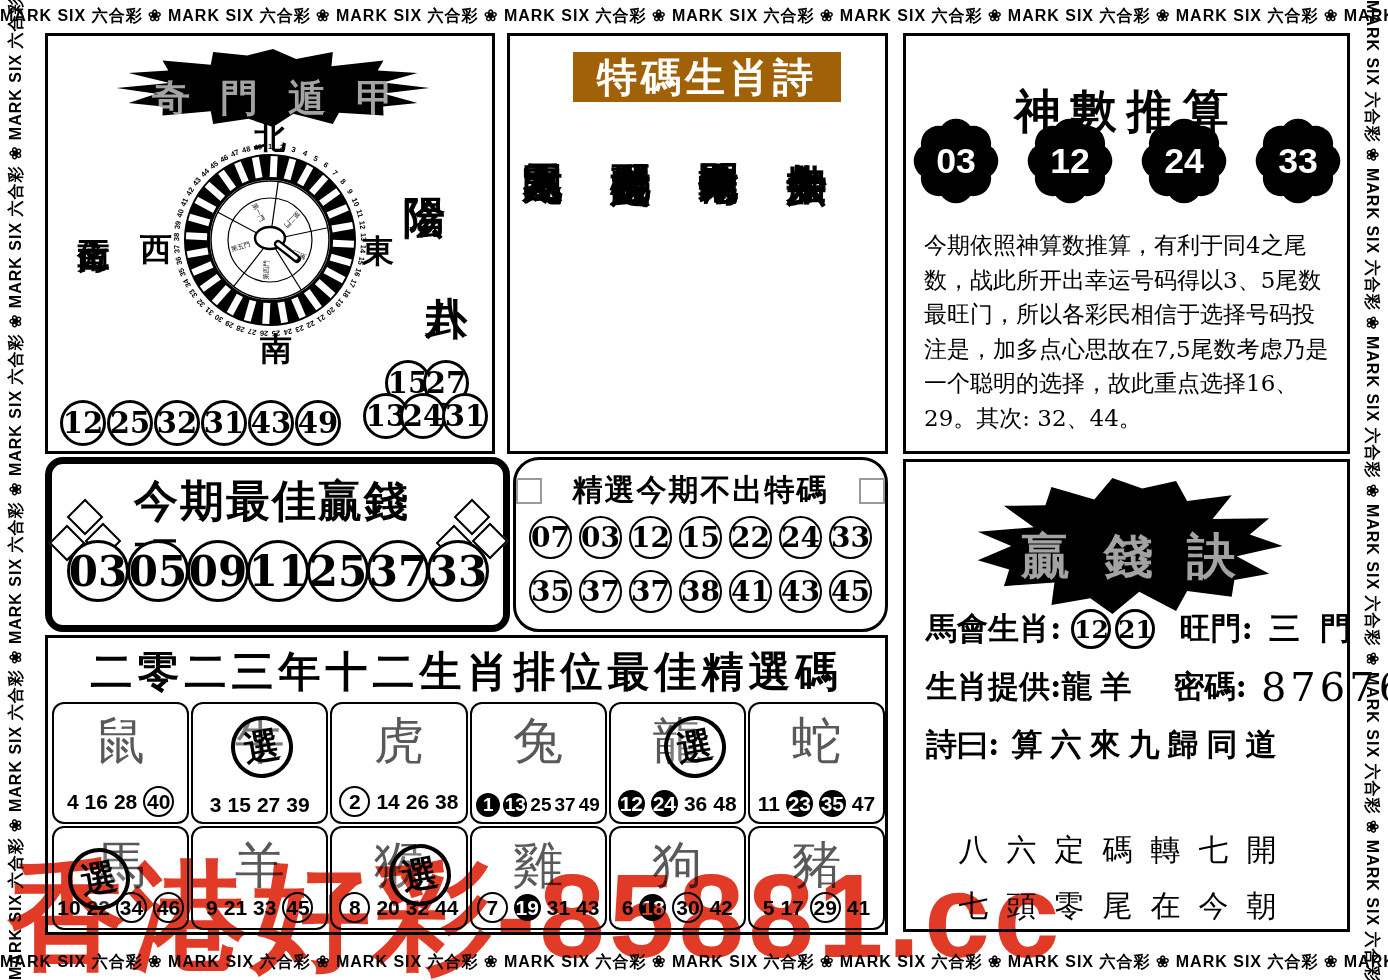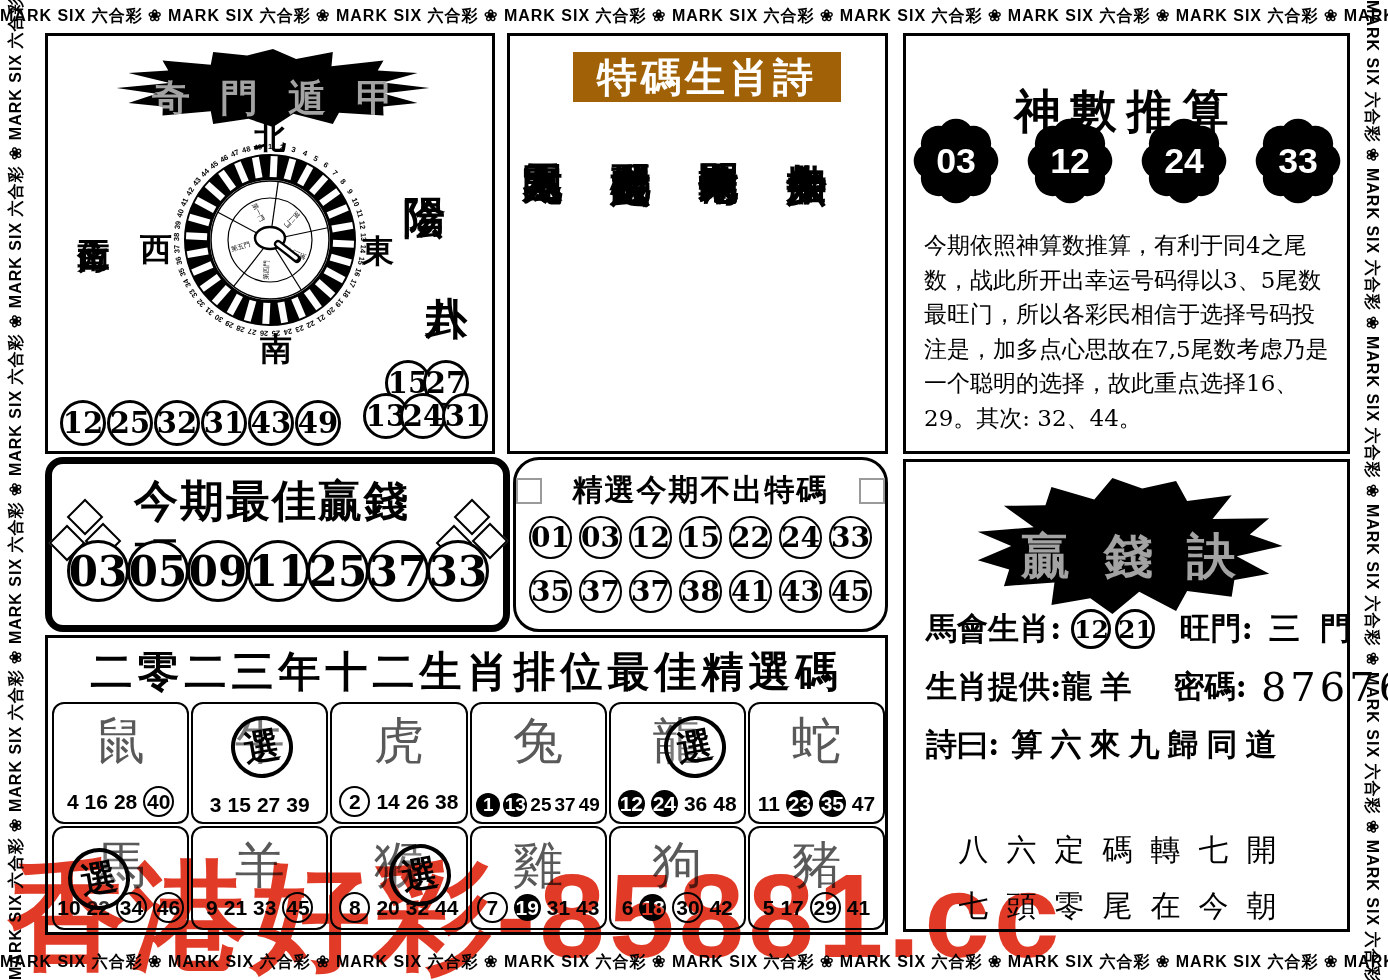--- a/index.html
+++ b/index.html
@@ -349,21 +349,21 @@
     </div>
 </div>
 
 <div class="panel" id="panel-notout">
   <div id="notout-title-row">
     <span class="sq"></span>
     <span id="notout-title">精選今期不出特碼</span>
     <span class="sq"></span>
   </div>
   <div class="notout-row" id="notout-row0">
-      <span class="ball">01</span>
+      <span class="ball">07</span>
       <span class="ball">03</span>
       <span class="ball">12</span>
       <span class="ball">15</span>
       <span class="ball">22</span>
       <span class="ball">24</span>
       <span class="ball">33</span>
     </div>
   <div class="notout-row" id="notout-row1">
       <span class="ball">35</span>
       <span class="ball">37</span>

